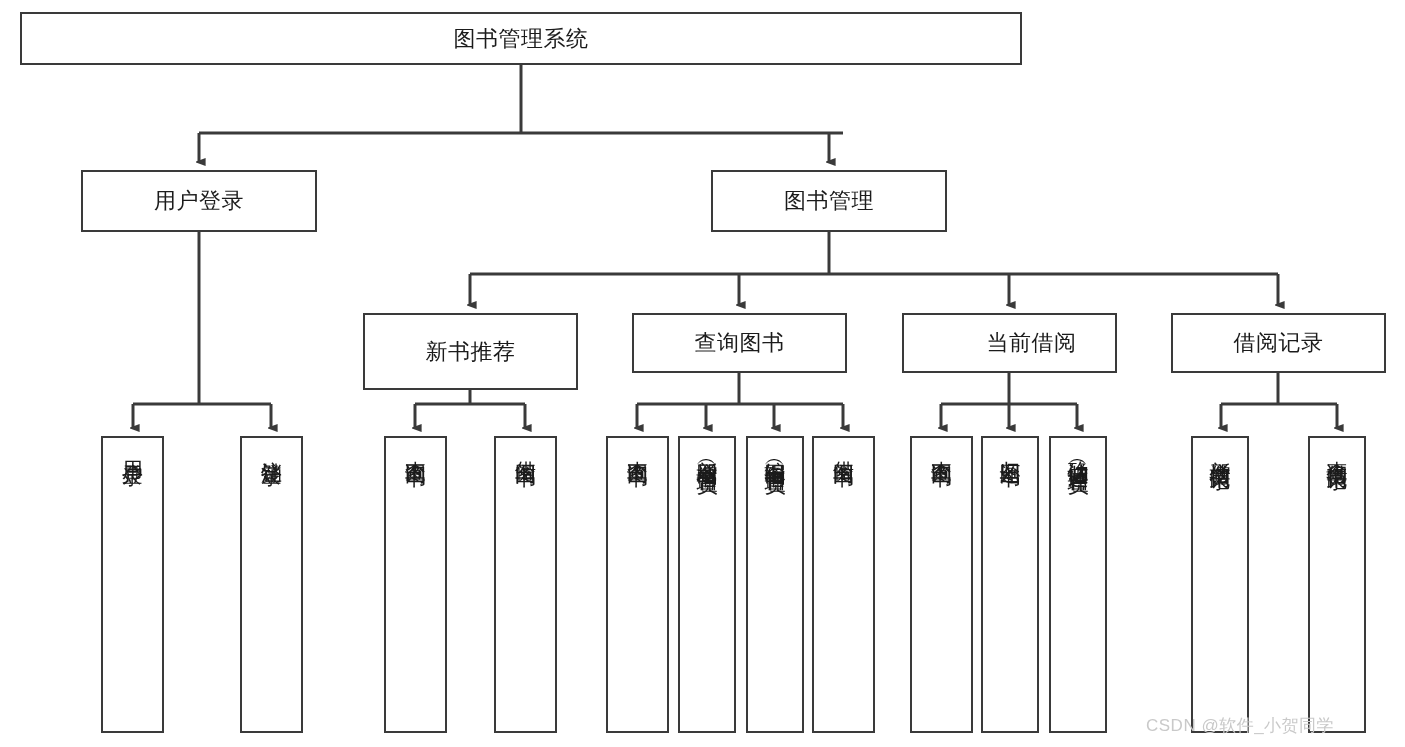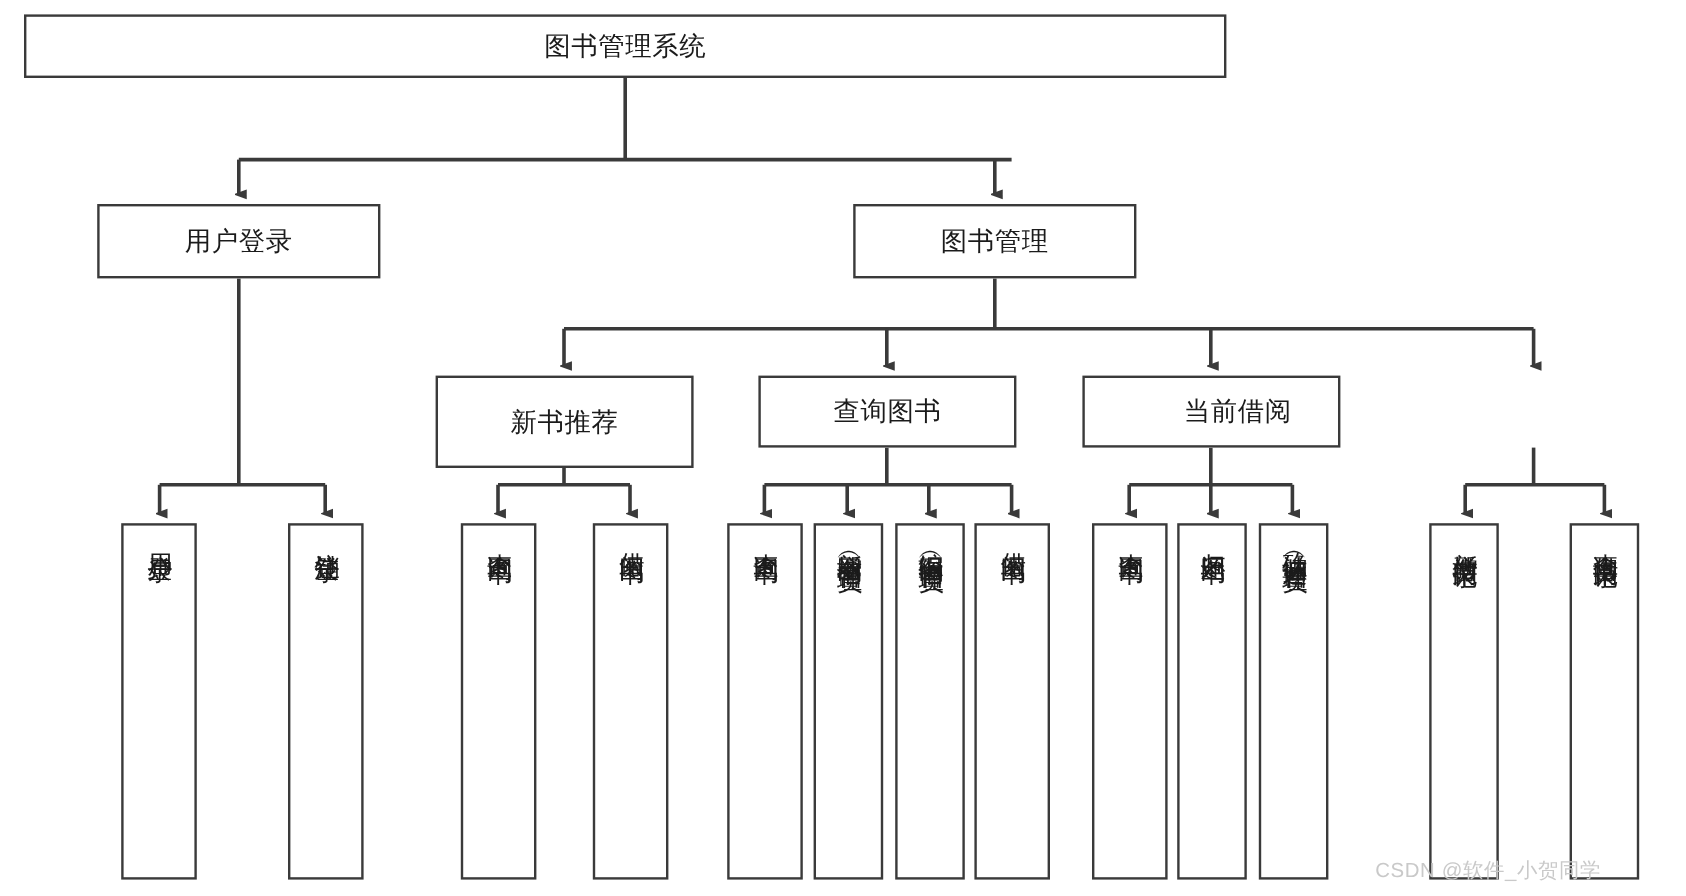--- a/index.html
+++ b/index.html
@@ -136,20 +136,23 @@
 
   <div class="node horizontal" style="left:363px; top:313px; width:215px; height:77px;">
     <span class="label">新书推荐</span>
   </div>
   <div class="node horizontal" style="left:632px; top:313px; width:215px; height:60px;">
     <span class="label">查询图书</span>
   </div>
   <div class="node horizontal" style="left:902px; top:313px; width:215px; height:60px;padding-left:44px;">
     <span class="label">当前借阅</span>
   </div>
+  <div class="node horizontal" style="left:1171px; top:313px; width:215px; height:60px;">
+    <span class="label">借阅记录</span>
+  </div>
 
   <div class="node vertical" style="left:101px; top:436px; width:63px; height:297px;">
     <span class="label">用户登录</span>
   </div>
   <div class="node vertical" style="left:240px; top:436px; width:63px; height:297px;">
     <span class="label">注销登录</span>
   </div>
 
   <div class="node vertical" style="left:384px; top:436px; width:63px; height:297px;">
     <span class="label">查询图书</span>

